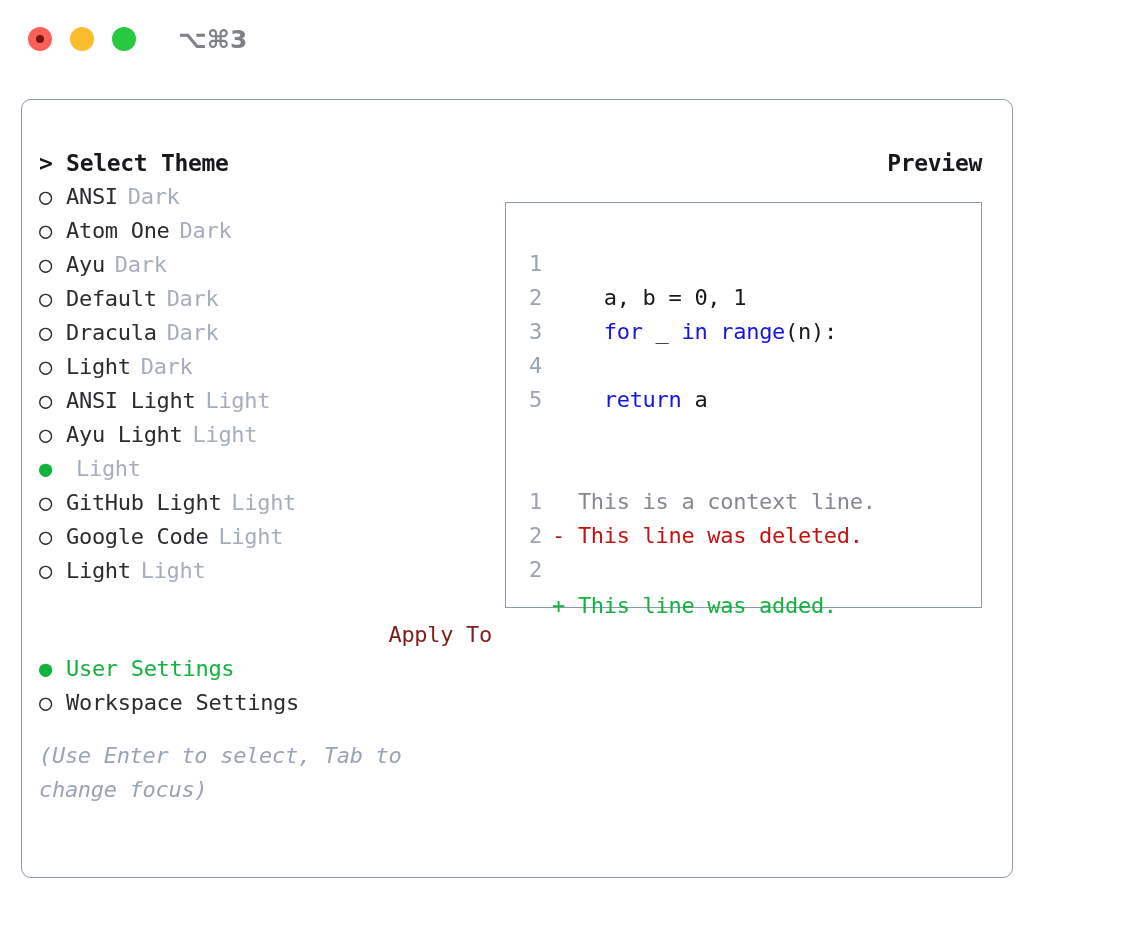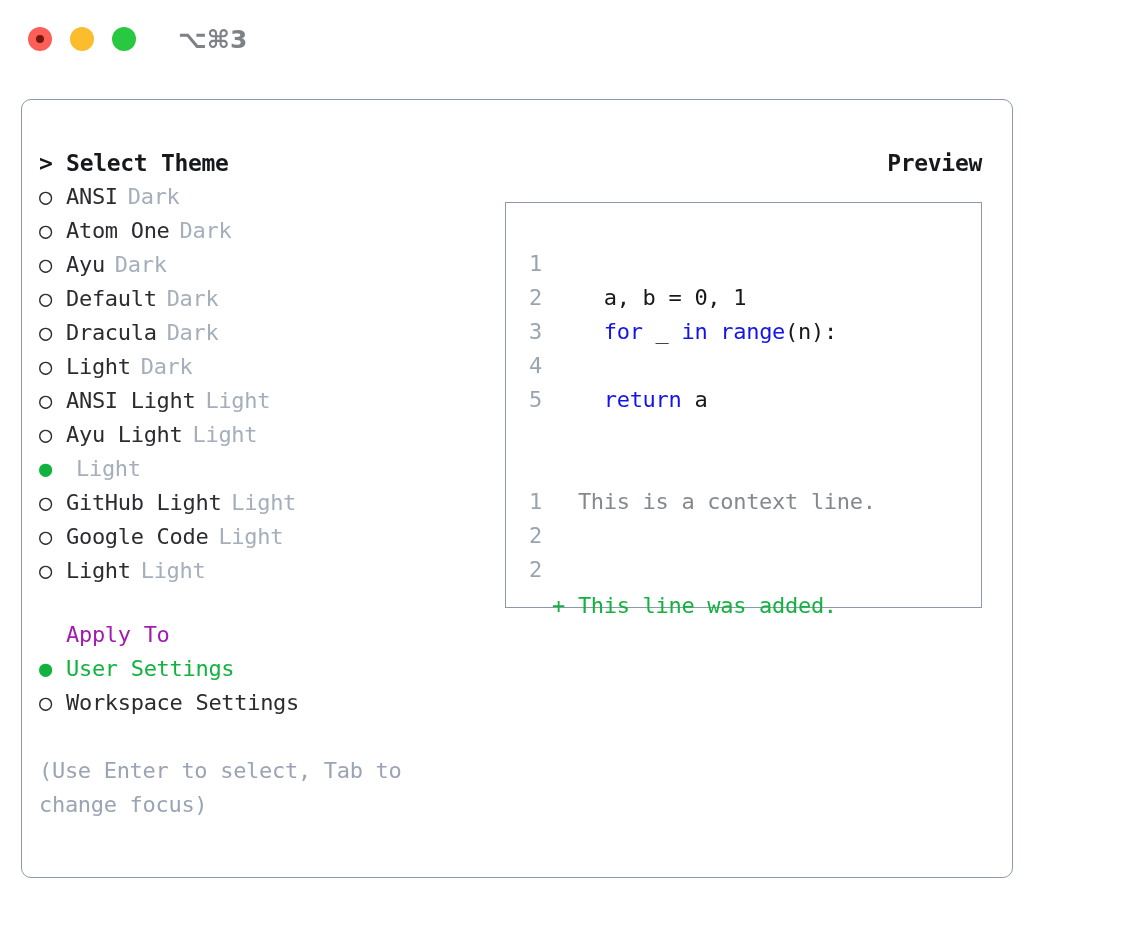--- a/index.html
+++ b/index.html
@@ -116,34 +116,36 @@
   .opt-row.selected .opt-label { color: #12b23f; }
   .opt-cat {
     color: #a5aebb;
     padding-left: 10px;
   }
 
   .section-gap { height: 30px; }
 
   .section-title {
     font-size: 22px;
-    color: #a21caf;
+    color: #7f1d1d;
     line-height: 34px;
     padding-left: 27px;
     white-space: pre;
     letter-spacing: -0.3px;
+    text-align: right;
   }
 
   .hint {
-    margin-top: 34px;
+    margin-top: 19px;
     font-size: 22px;
     color: #9aa4b4;
     line-height: 34px;
     width: 400px;
     letter-spacing: -0.3px;
+    font-style: italic;
   }
 
   
   .right-col {
     padding-top: 46px;
     padding-left: 13px;
     box-sizing: border-box;
   }
   .preview-title {
     font-size: 23px;
@@ -314,20 +316,21 @@
 
         <div class="blank-line"></div>
         <div class="blank-line"></div>
 
         <div class="code-line">
           <span class="lnum">1</span>
           <span class="diff-ctx">  This is a context line.</span>
         </div>
         <div class="code-line">
           <span class="lnum">2</span>
+          <span class="diff-del">- This line was deleted.</span>
         </div>
         <div class="code-line">
           <span class="lnum">2</span>
           <span class="diff-add">+ This line was added.</span>
         </div>
 
       </div>
     </div>
 
   </div>

